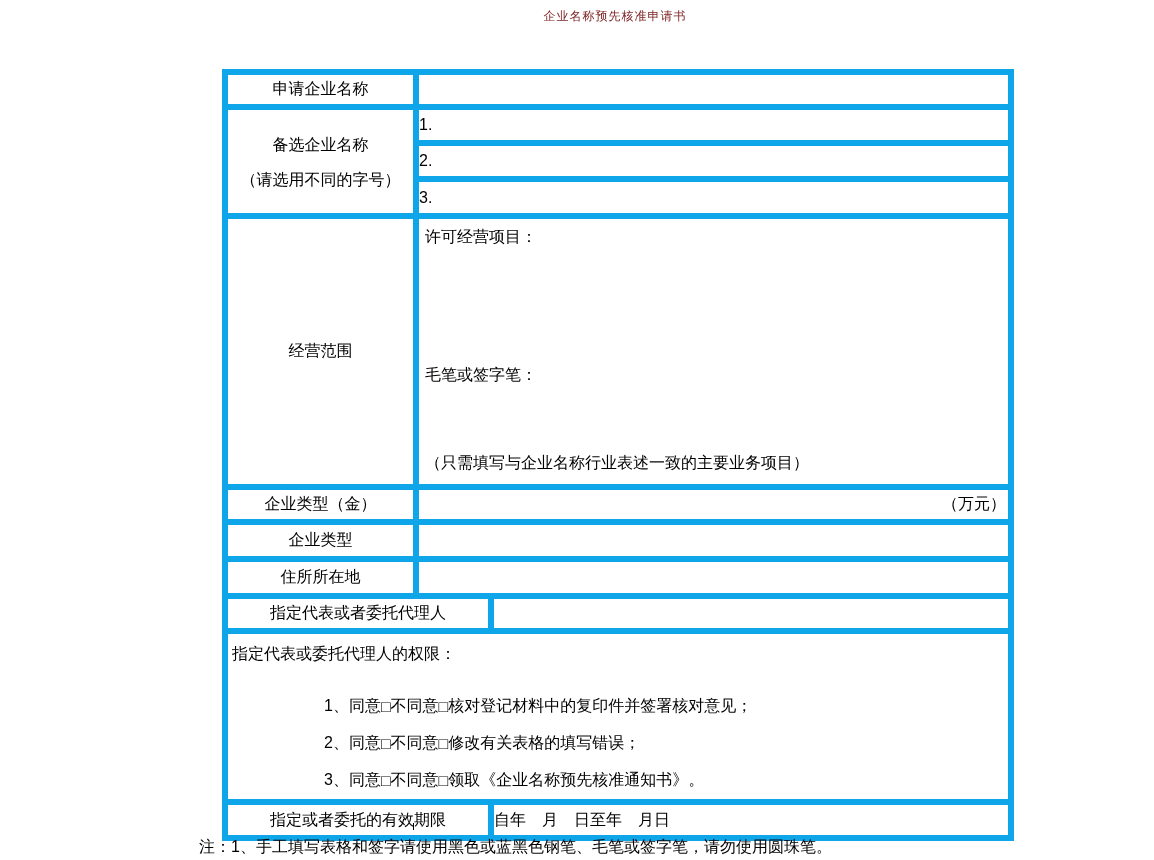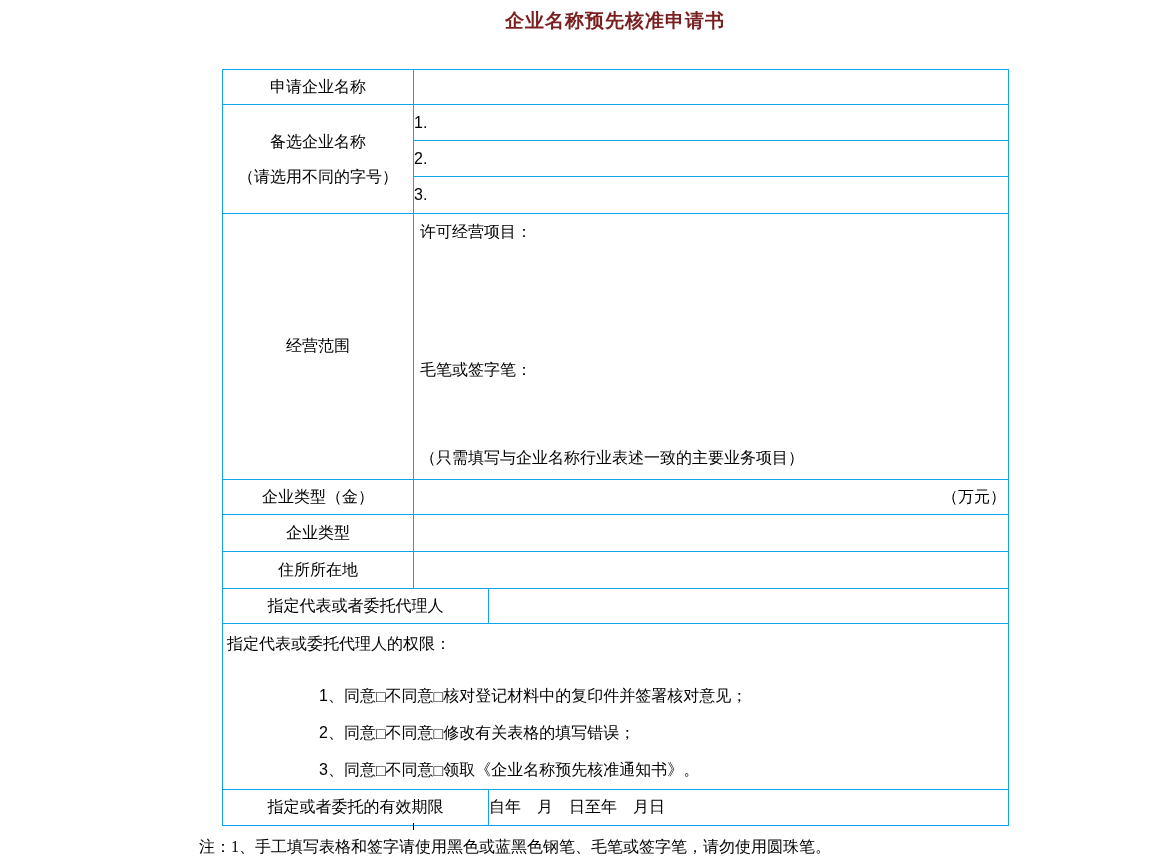--- a/index.html
+++ b/index.html
@@ -5,31 +5,31 @@
   html,body{margin:0;padding:0;}
   body{
     width:1154px;height:860px;background:#ffffff;
     font-family:"Liberation Sans","DejaVu Sans",sans-serif;
     font-size:16px;color:#000000;
   }
   .page{position:relative;width:1154px;height:860px;overflow:hidden;}
 
   .doc-title{
     position:absolute;left:222px;top:8px;width:786px;
-    text-align:center;font-weight:bold;font-size:19px;
+    text-align:center;font-weight:normal;font-size:12px;
     letter-spacing:1px;
   }
 
   table.form{
     position:absolute;left:222px;top:69px;
     border-collapse:collapse;table-layout:fixed;
     width:786px;
   }
   table.form td{
-    border:1px solid #0ea5e9;
+    border:6px solid #0ea5e9;
     padding:0 0;
     overflow:hidden;
   }
   td.label{text-align:center;vertical-align:middle;}
   td.value{text-align:left;vertical-align:middle;padding-left:6px;}
 
   tr.r1{height:35px;}
   tr.r2a{height:36px;}
   tr.r2b{height:36px;}
   tr.r2c{height:37px;}
@@ -56,21 +56,21 @@
   td.authority-cell{vertical-align:top;padding:0;}
   .authority-heading{margin:10px 0 12px 4px;line-height:20px;}
   .authority-items{margin-top:24px;}
   .authority-item{height:37px;display:flex;align-items:center;margin-left:96px;}
   .authority-item span{white-space:pre;}
 
   .validity-value{padding-left:8px;}
 
   .below-tick{position:absolute;left:413px;top:823px;width:1px;height:7px;background:#000;}
 
-  .footnote{position:absolute;left:199px;top:837px;white-space:nowrap;font-family:Liberation Serif, serif;}
+  .footnote{position:absolute;left:199px;top:837px;white-space:nowrap;}
 </style>
 </head>
 <body>
 
 <div class="page">
 
   <div class="doc-title" style="color: rgb(122, 31, 31);">企业名称预先核准申请书</div>
 
   <table class="form">
     <colgroup>

